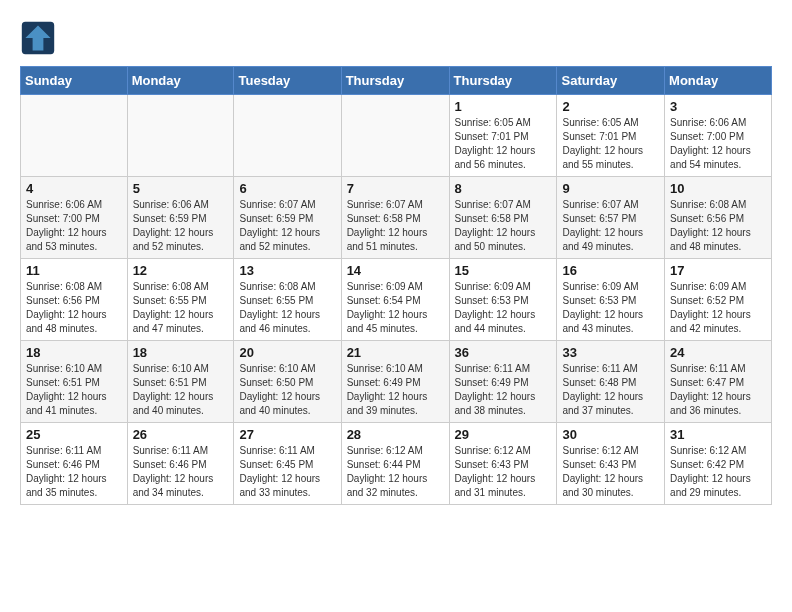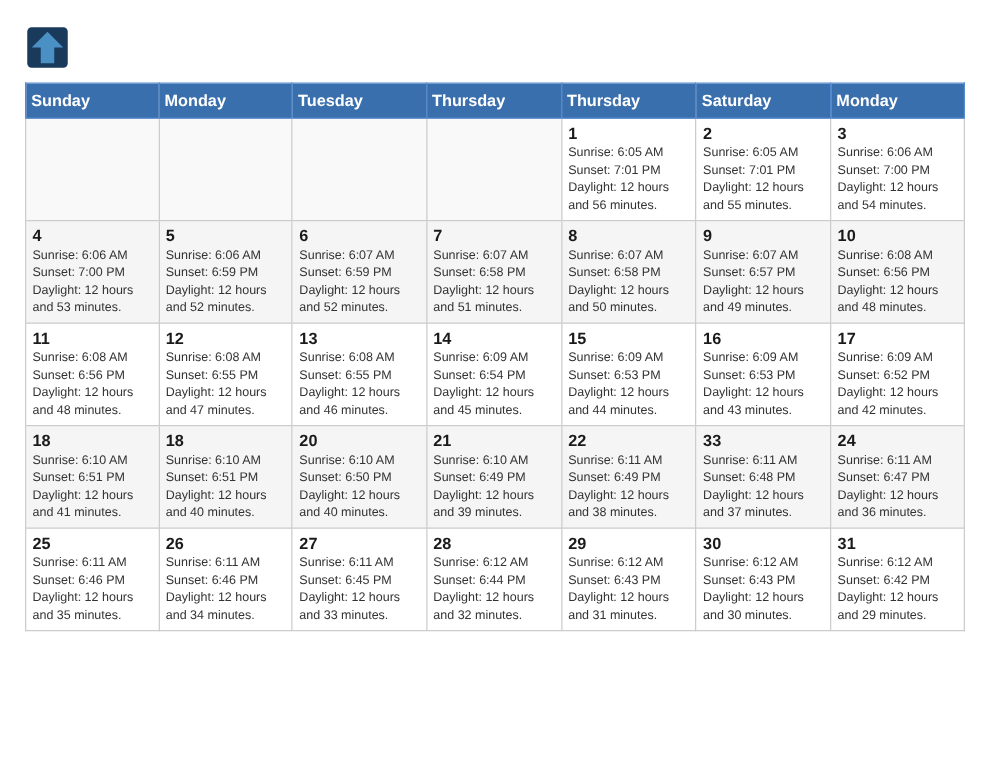--- a/index.html
+++ b/index.html
@@ -279,21 +279,21 @@
 and 40 minutes.</div>
         </td>
         <td>
           <span class="day-num">21</span>
           <div class="day-detail" style="white-space: pre-line;">Sunrise: 6:10 AM
 Sunset: 6:49 PM
 Daylight: 12 hours
 and 39 minutes.</div>
         </td>
         <td>
-          <span class="day-num">22</span>
+          <span class="day-num">36</span>
           <div class="day-detail" style="white-space: pre-line;">Sunrise: 6:11 AM
 Sunset: 6:49 PM
 Daylight: 12 hours
 and 38 minutes.</div>
         </td>
         <td>
           <span class="day-num">33</span>
           <div class="day-detail" style="white-space: pre-line;">Sunrise: 6:11 AM
 Sunset: 6:48 PM
 Daylight: 12 hours

